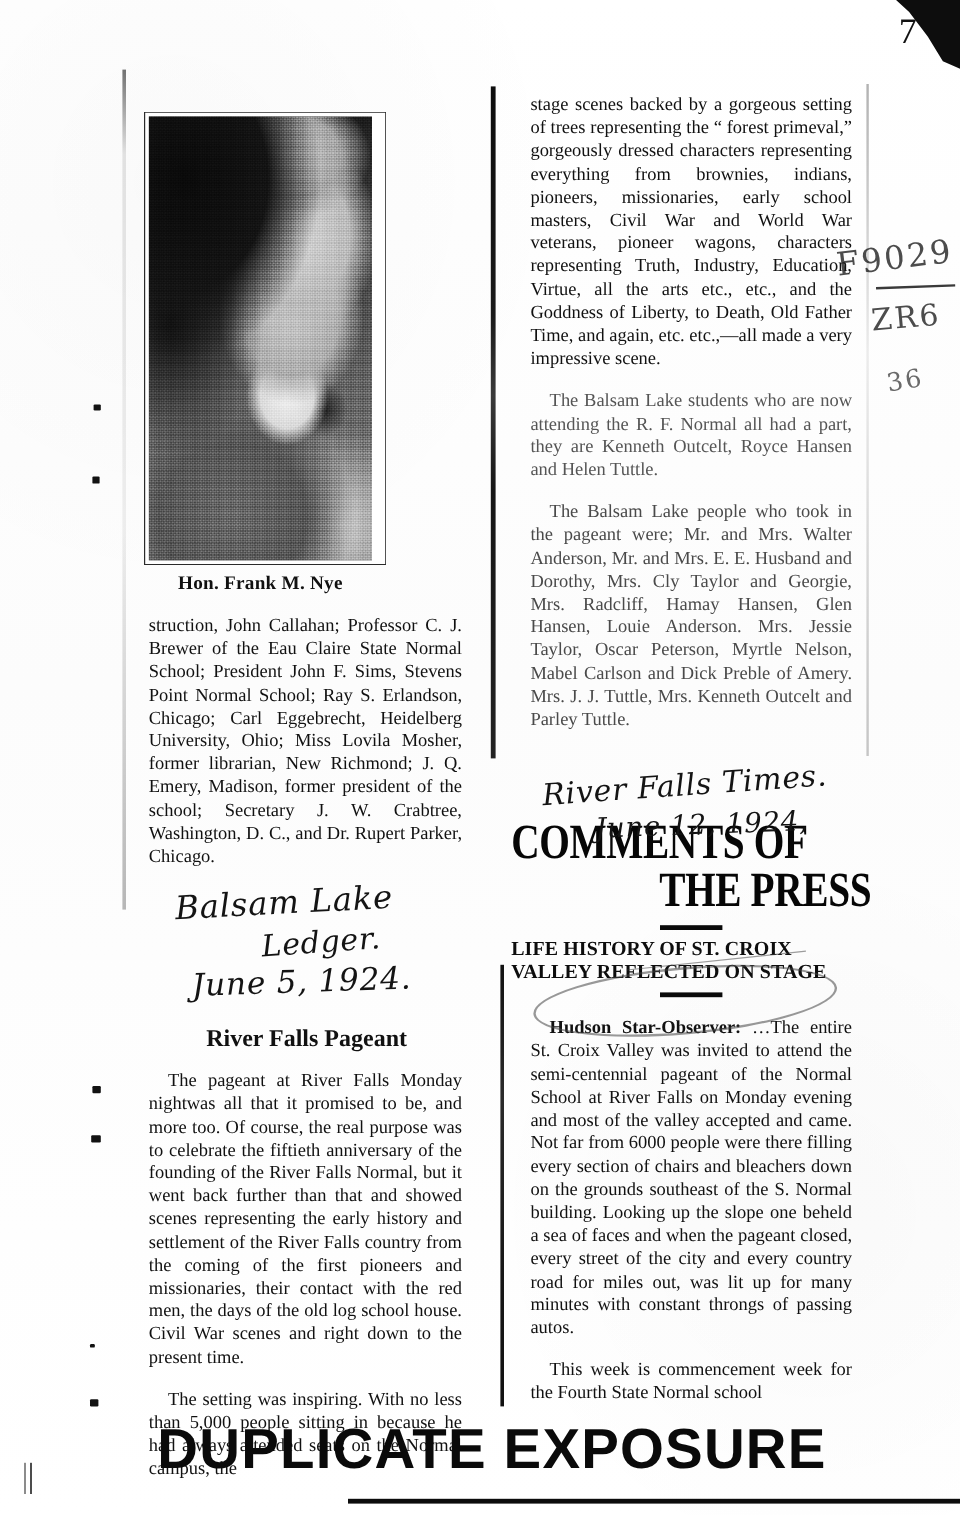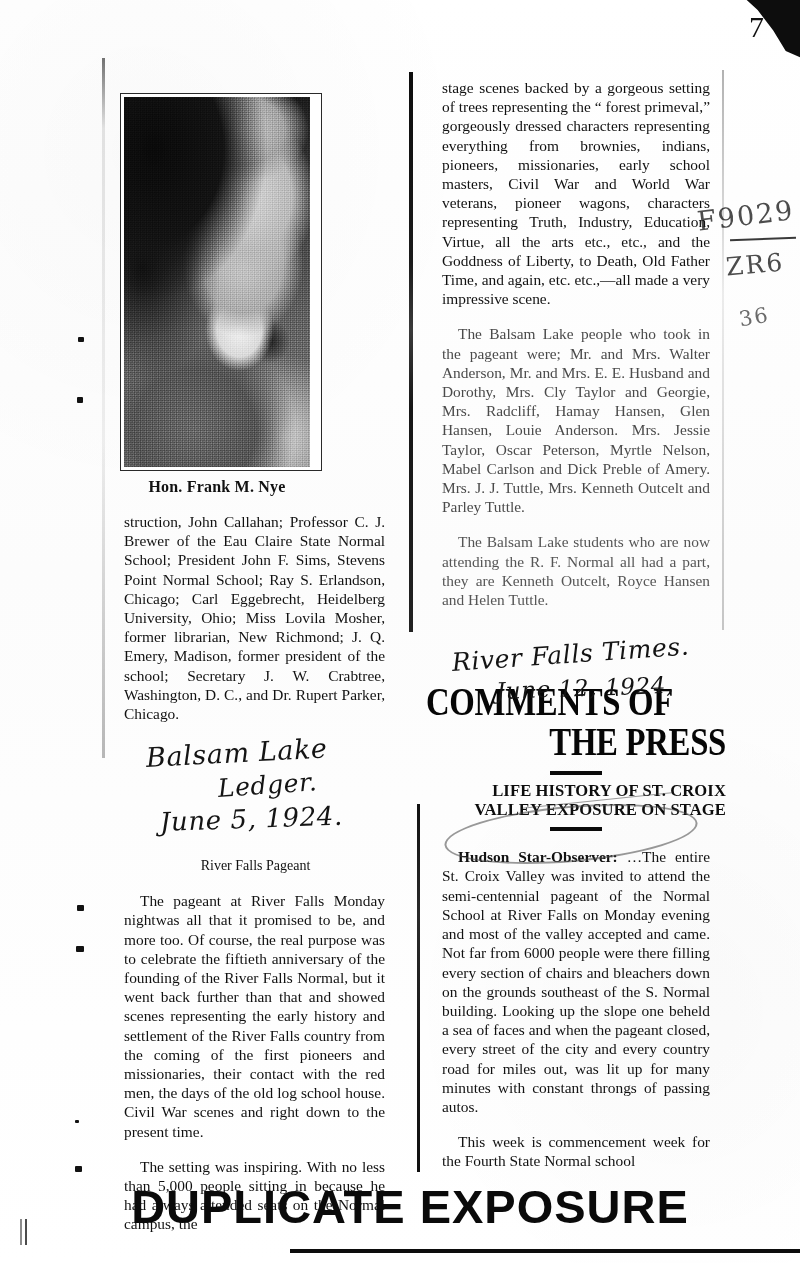--- a/index.html
+++ b/index.html
@@ -294,29 +294,29 @@
     width: 52px;
     height: 4px;
     background: #0a0a0a;
     margin: 10px auto 6px auto;
   }
 
   .subhead {
     font-size: 16.6px;
     line-height: 19px;
     font-weight: 700;
-    text-align: right;
+    text-align: left;
     letter-spacing: .1px;
     color: #0d0d0d;
   }
 
   .kicker {
     text-align: center;
-    font-weight: 400;
-    font-size: 14px;
+    font-weight: 700;
+    font-size: 20px;
     line-height: 18px;
   }
   .kicker-right { text-align: right; }
 
   .lead-in { font-weight: 700; }
 
   
   .pencil-ellipse {
     position: absolute;
     left: 18px;
@@ -444,33 +444,33 @@
       <div class="hand" id="hand-june5">June 5, 1924.</div>
     </div>
 
     <div class="column" id="col-right">
 
       <div class="body-text" style="margin-top:8px;">
         <p>stage scenes backed by a gorgeous setting of trees representing the “ forest primeval,” gorgeously dressed characters representing everything from brownies, indians, pioneers, missionaries, early school masters, Civil War and World War veterans, pioneer wagons, characters representing Truth, Industry, Education, Virtue, all the arts etc., etc., and the Goddness of Liberty, to Death, Old Father Time, and again, etc. etc.,—all made a very impressive scene.</p>
       </div>
 
       <div class="body-text faded" style="margin-top:0px;">
+        <p class="indent">The Balsam Lake students who are now attending the R. F. Normal all had a part, they are Kenneth Outcelt, Royce Hansen and Helen Tuttle.</p>
         <p class="indent faded-2">The Balsam Lake people who took in the pageant were; Mr. and Mrs. Walter Anderson, Mr. and Mrs. E. E. Husband and Dorothy, Mrs. Cly Taylor and Georgie, Mrs. Radcliff, Hamay Hansen, Glen Hansen, Louie Anderson. Mrs. Jessie Taylor, Oscar Peterson, Myrtle Nelson, Mabel Carlson and Dick Preble of Amery. Mrs. J. J. Tuttle, Mrs. Kenneth Outcelt and Parley Tuttle.</p>
-        <p class="indent">The Balsam Lake students who are now attending the R. F. Normal all had a part, they are Kenneth Outcelt, Royce Hansen and Helen Tuttle.</p>
       </div>
 
       <div style="height:56px"></div>
 
       <div class="press-head">COMMENTS OF</div>
       <div class="press-head r">THE PRESS</div>
 
       <div class="rule-short"></div>
 
       <div class="subhead">LIFE HISTORY OF ST. CROIX</div>
-      <div class="subhead">VALLEY EXPOSURE ON STAGE</div>
+      <div class="subhead">VALLEY REFLECTED ON STAGE</div>
 
       <div class="rule-short" style="margin-top:8px;"></div>
 
       <div class="body-text" style="margin-top:2px;">
         <p class="indent"><span class="lead-in">Hudson Star-Observer:</span> <span>…The entire St. Croix Valley was invited to attend the semi-centennial pageant of the Normal School at River Falls on Monday evening and most of the valley accepted and came. Not far from 6000 people were there filling every section of chairs and bleachers down on the grounds southeast of the S. Normal building. Looking up the slope one beheld a sea of faces and when the pageant closed, every street of the city and every country road for miles out, was lit up for many minutes with constant throngs of passing autos.</span></p>
         <p class="indent">This week is commencement week for the Fourth State Normal school</p>
       </div>
 
       <div class="pencil-ellipse"></div>
       <div class="pencil-tail"></div>

